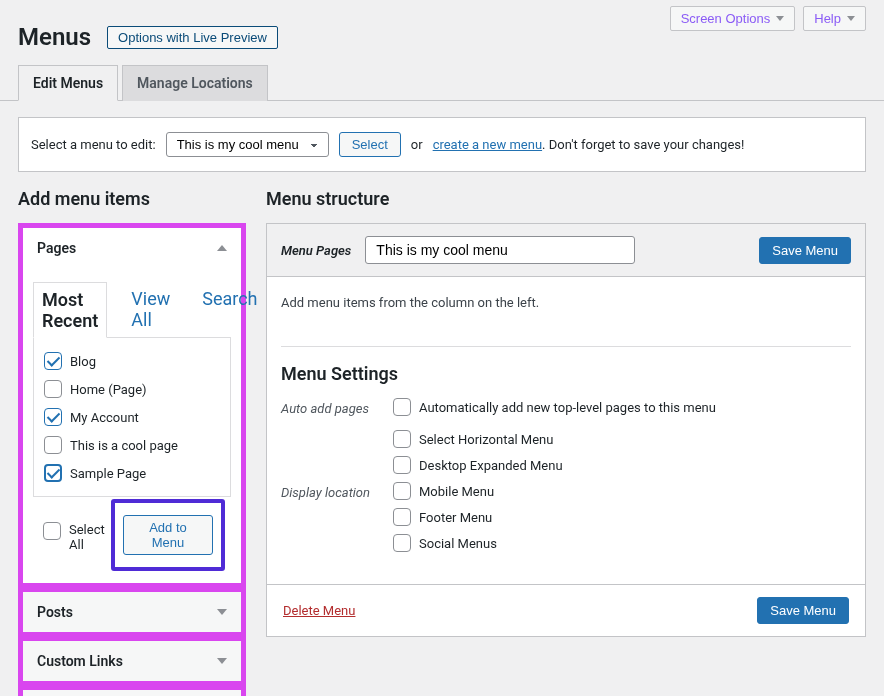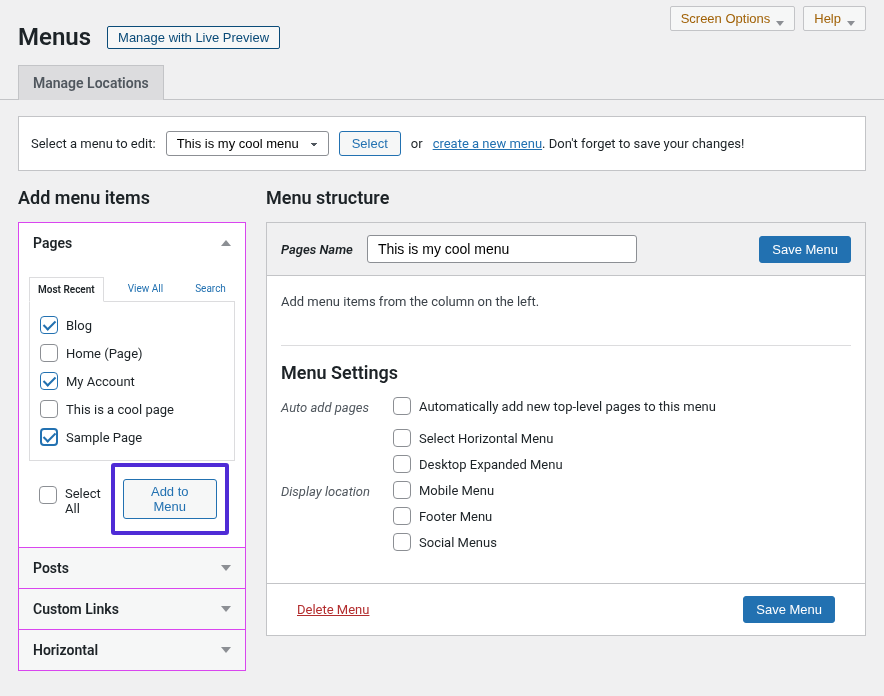--- a/index.html
+++ b/index.html
@@ -1,48 +1,48 @@
 <!DOCTYPE html>
 <html><head>
   <meta charset="utf-8">
   <style>
     * { box-sizing: border-box; margin: 0; padding: 0; }
     body { font-family: -apple-system, BlinkMacSystemFont, "Segoe UI", Roboto, sans-serif; font-size: 13px; color: #1d2327; background: #f0f0f1; width: 884px; height: 696px; overflow: hidden; }
     
     .top-bar { display: flex; justify-content: flex-end; gap: 8px; padding: 6px 18px 0; }
-    .top-btn { background: #f6f7f7; border: 1px solid #c3c4c7; padding: 4px 10px; font-size: 13px; color: #a16207; cursor: pointer; display: flex; align-items: flex-end; gap: 6px; border-radius: 2px; }
+    .top-btn { background: #f6f7f7; border: 1px solid #c3c4c7; padding: 4px 10px; font-size: 13px; color: #8b5cf6; cursor: pointer; display: flex; align-items: center; gap: 6px; border-radius: 2px; }
     .caret-down { width: 0; height: 0; border-left: 4px solid transparent; border-right: 4px solid transparent; border-top: 5px solid #8c8f94; }
     
     .header-row { display: flex; align-items: center; gap: 16px; padding: 0 18px 14px; margin-top: -8px; }
     .page-title { font-size: 24px; font-weight: 600; color: #1d2327; }
     .btn-outline-blue { background: #f6f7f7; border: 1px solid #0a4b78; color: #0a4b78; padding: 3px 10px; font-size: 13px; cursor: pointer; border-radius: 2px; }
     
     .tabs { display: flex; padding: 0 18px; border-bottom: 1px solid #c3c4c7; }
     .tab { padding: 9px 14px; border: 1px solid #c3c4c7; border-bottom: none; margin-bottom: -1px; margin-right: 4px; background: #dcdcde; color: #50575e; font-weight: 600; cursor: pointer; font-size: 14px; }
     .tab.active { background: #f0f0f1; color: #1d2327; border-bottom: 1px solid #f0f0f1; }
     
     .select-row { margin: 16px 18px; border: 1px solid #c3c4c7; padding: 14px 12px; background: #fff; display: flex; align-items: center; gap: 10px; font-size: 13px; flex-wrap: wrap; }
     select { border: 1px solid #8c8f94; padding: 4px 28px 4px 10px; font-size: 13px; border-radius: 3px; background: #fff; appearance: none; background-image: linear-gradient(45deg, transparent 50%, #50575e 50%), linear-gradient(-45deg, transparent 50%, #50575e 50%); background-position: calc(100% - 14px) 11px, calc(100% - 10px) 11px; background-size: 4px 4px; background-repeat: no-repeat; }
     .btn-blue-outline { background: #f6f7f7; border: 1px solid #2271b1; color: #2271b1; padding: 4px 12px; font-size: 13px; cursor: pointer; border-radius: 3px; }
     .link { color: #2271b1; text-decoration: underline; cursor: pointer; }
     
     .columns { display: flex; gap: 20px; padding: 0 18px 18px; }
     .col-left { width: 228px; flex-shrink: 0; }
     .col-right { flex: 1; }
     .section-heading { font-size: 18px; font-weight: 600; color: #1d2327; margin-bottom: 14px; }
     
-    .panel { background: #fff; border: 1px solid #d946ef; margin-bottom: -1px; }
+    .panel { background: #fff; border: 5px solid #d946ef; margin-bottom: -1px; }
     .panel-head { padding: 12px 14px; font-weight: 600; cursor: pointer; display: flex; justify-content: space-between; align-items: center; font-size: 14px; }
     .panel-head.collapsed { background: #f6f7f7; }
     .tri-up, .tri-down { width: 0; height: 0; border-left: 5px solid transparent; border-right: 5px solid transparent; }
     .tri-up { border-bottom: 6px solid #8c8f94; }
     .tri-down { border-top: 6px solid #8c8f94; }
     
     .panel-body { padding: 14px 10px 12px; }
-    .inner-tabs { display: flex; gap: 16px; border-bottom: 1px solid #dcdcde; margin-bottom: 0; font-size: 10px; }
+    .inner-tabs { display: flex; gap: 16px; border-bottom: 1px solid #dcdcde; margin-bottom: 0; font-size: 18px; }
     .inner-tab { padding: 6px 8px; cursor: pointer; color: #2271b1; margin-bottom: -1px; }
     .inner-tab.active { border: 1px solid #dcdcde; border-bottom: 1px solid #fff; color: #1d2327; font-weight: 600; }
     
     .checklist { border: 1px solid #dcdcde; border-top: none; padding: 14px 10px; }
     .checklist label { display: flex; align-items: center; gap: 8px; margin-bottom: 10px; font-size: 13px; cursor: pointer; }
     .checklist label:last-child { margin-bottom: 0; }
     input[type="checkbox"] { width: 18px; height: 18px; border: 1px solid #8c8f94; border-radius: 4px; appearance: none; cursor: pointer; position: relative; background: #fff; flex-shrink: 0; }
     input[type="checkbox"]:checked { border-color: #2271b1; }
     input[type="checkbox"]:checked::after { content: ""; position: absolute; left: 5px; top: 1px; width: 5px; height: 10px; border: solid #2271b1; border-width: 0 2px 2px 0; transform: rotate(45deg); }
     input[type="checkbox"].strong:checked { border-width: 2px; }
@@ -60,43 +60,44 @@
     
     .menu-body { padding: 18px 14px; }
     .menu-body p { font-size: 13px; color: #3c434a; margin-bottom: 20px; }
     .hr { height: 1px; background: #dcdcde; margin: 36px 0 16px; }
     .settings-heading { font-size: 18px; font-weight: 600; margin-bottom: 14px; }
     .setting-row { display: flex; gap: 14px; margin-bottom: 14px; align-items: center; }
     .setting-row .slabel { font-style: italic; font-size: 13px; width: 98px; color: #50575e; flex-shrink: 0; padding-top: 2px; }
     .setting-row .opts { display: flex; flex-direction: column; gap: 8px; }
     .setting-row .opts label { display: flex; align-items: center; gap: 8px; font-size: 13px; cursor: pointer; }
     
-    .menu-bottom { border-top: 1px solid #c3c4c7; padding: 12px 30px; display: flex; align-items: center; }
+    .menu-bottom { border-top: 1px solid #c3c4c7; padding: 12px 16px; display: flex; align-items: center; }
     .delete-link { color: #b32d2e; text-decoration: underline; cursor: pointer; font-size: 13px; }
   </style>
 </head>
 <body>
 
 <div class="top-bar">
   <button class="top-btn">
     <span>Screen Options</span>
     <span class="caret-down"></span>
   </button>
   <button class="top-btn">
     <span>Help</span>
     <span class="caret-down"></span>
   </button>
 </div>
 
 <div class="header-row">
   <h1 class="page-title">Menus</h1>
-  <button class="btn-outline-blue">Manage with Live Preview</button>
+  <button class="btn-outline-blue">Options with Live Preview</button>
 </div>
 
 <div class="tabs">
+  <div class="tab active">Edit Menus</div>
   <div class="tab">Manage Locations</div>
 </div>
 
 <div class="select-row">
   <span>Select a menu to edit:</span>
   <select>
     <option>This is my cool menu</option>
   </select>
   <button class="btn-blue-outline">Select</button>
   <span>or</span>
@@ -169,21 +170,21 @@
         <span>Horizontal</span>
         <span class="tri-down"></span>
       </div>
     </div>
   </div>
 
   <div class="col-right">
     <h2 class="section-heading">Menu structure</h2>
     <div class="menu-box">
       <div class="menu-top">
-        <span class="field-label">Pages Name</span>
+        <span class="field-label">Menu Pages</span>
         <input type="text" value="This is my cool menu" style="">
         <button class="btn-primary">Save Menu</button>
       </div>
       <div class="menu-body">
         <p>Add menu items from the column on the left.</p>
         <div class="hr"></div>
         <h3 class="settings-heading">Menu Settings</h3>
         <div class="setting-row">
           <span class="slabel">Auto add pages</span>
           <div class="opts">

